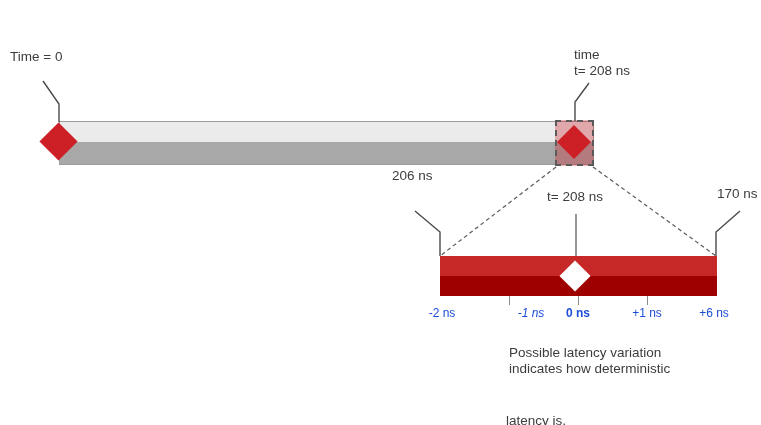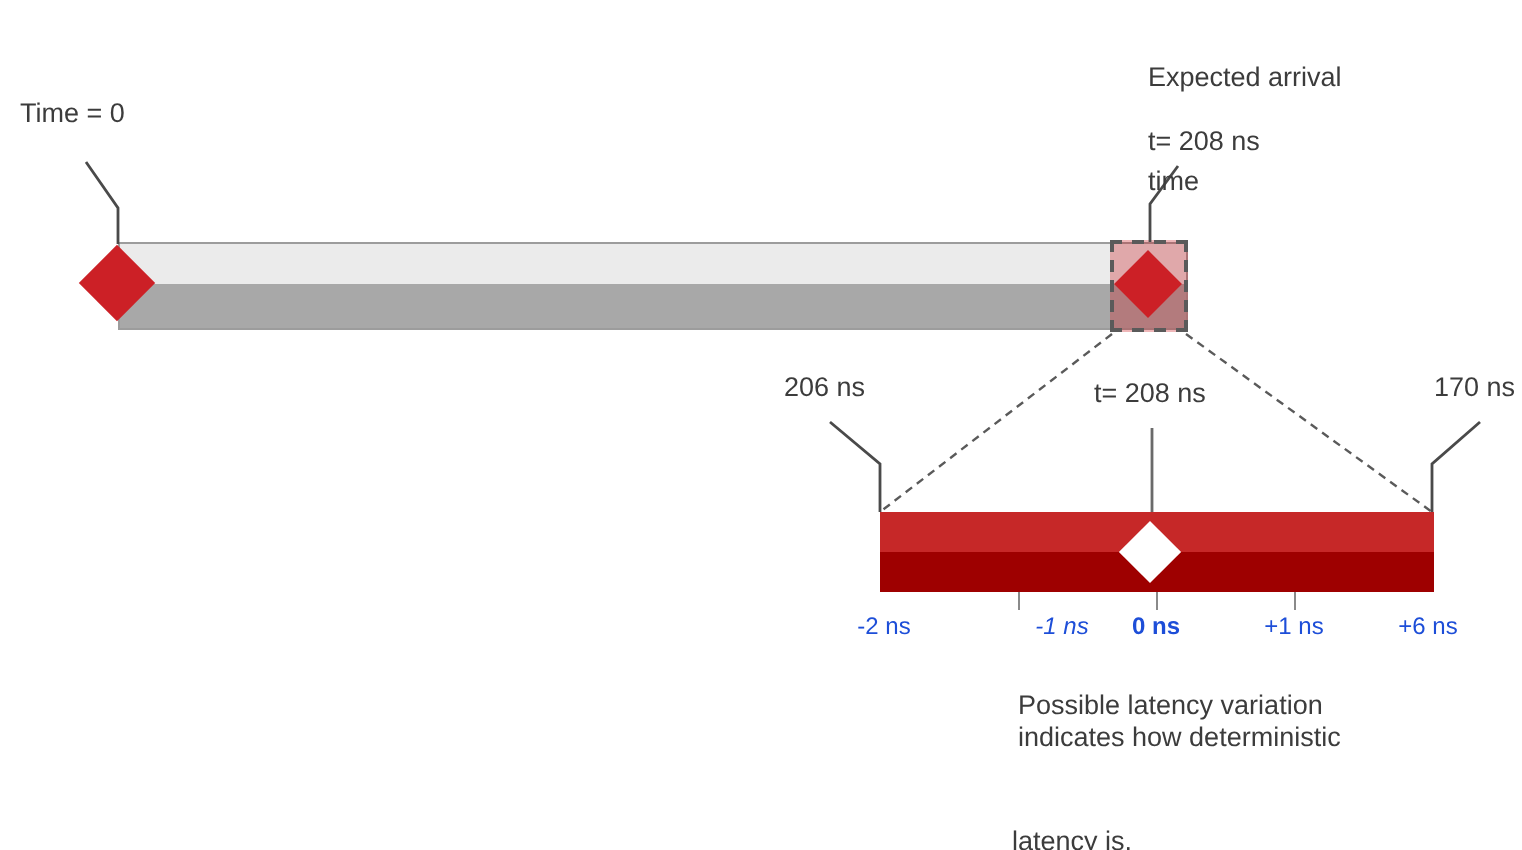--- a/index.html
+++ b/index.html
@@ -175,25 +175,24 @@
       <path d="M 740 211 L 716 232 L 716 256" fill="none" stroke="#4a4a4a" stroke-width="1.4"></path>
     </g>
 
     <g>
       <path d="M 576 214 L 576 256" fill="none" stroke="#6a6a6a" stroke-width="1.4"></path>
     </g>
   </svg>
 
   <div class="lbl" style="left:10px; top:49px;">Time = 0</div>
 
-  <div class="lbl" style="left:574px; top:31px;">Expected arrival</div>
-  <div class="lbl" style="left:574px; top:47px;margin-top:36px;">time</div>
+  <div class="lbl" style="left:574px; top:47px;">time</div>
   <div class="lbl" style="left:574px; top:63px;">t= 208 ns</div>
 
-  <div class="lbl" style="left:392px; top:186px;text-align:center;">206 ns</div>
+  <div class="lbl" style="left:392px; top:168px;text-align:center;">206 ns</div>
 
   <div class="lbl" style="left:547px; top:189px;">t= 208 ns</div>
 
   <div class="lbl" style="left:717px; top:186px;">170 ns</div>
 
   <div class="tick" style="left:509px;"></div>
   <div class="tick" style="left:578px;"></div>
   <div class="tick" style="left:647px;"></div>
 
   <div class="tick-label" style="left:442px;">-2 ns</div>

